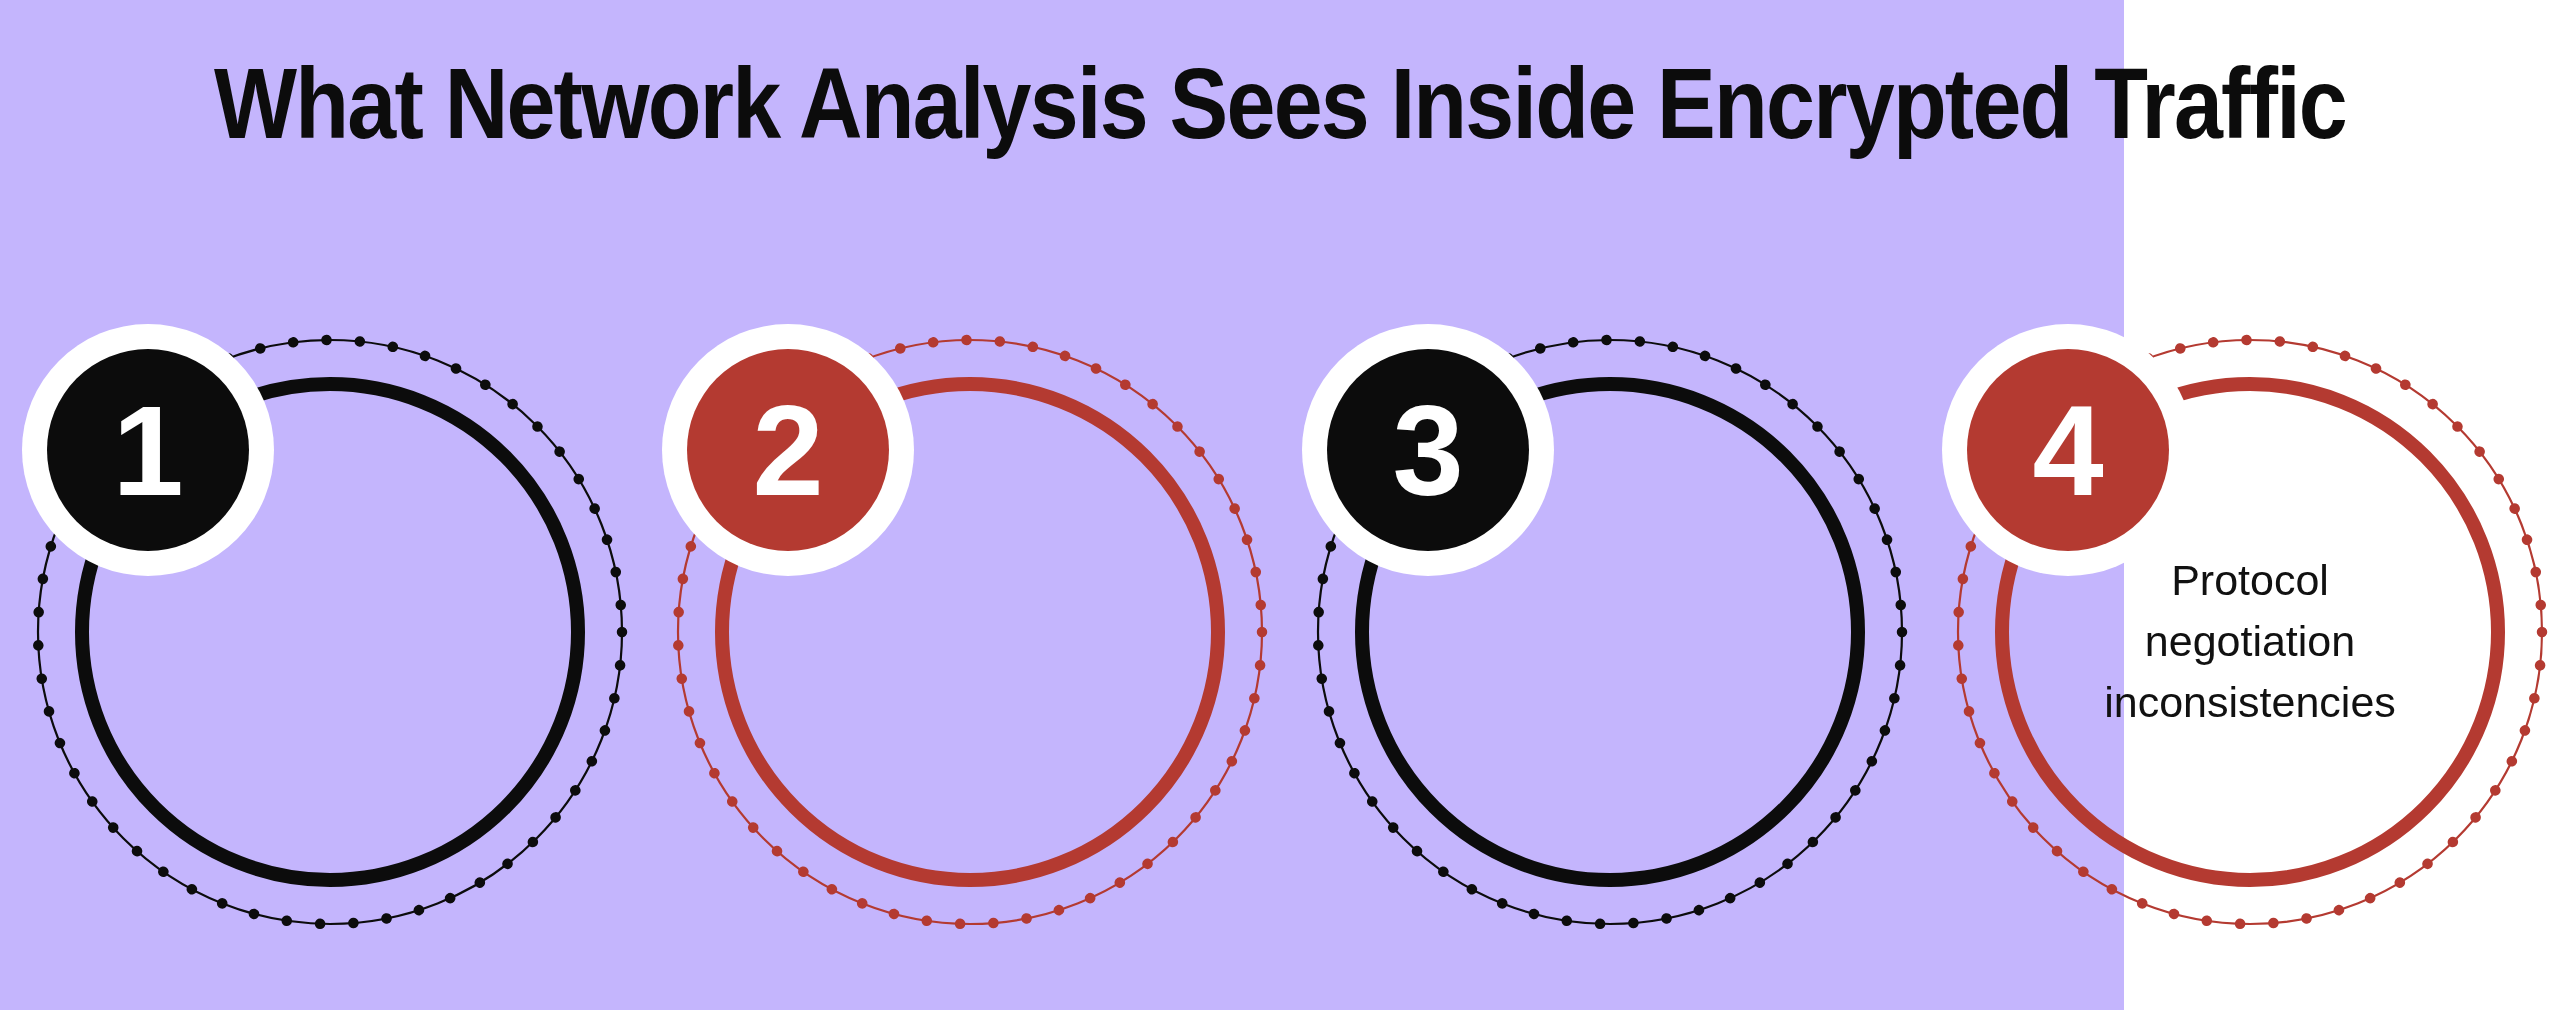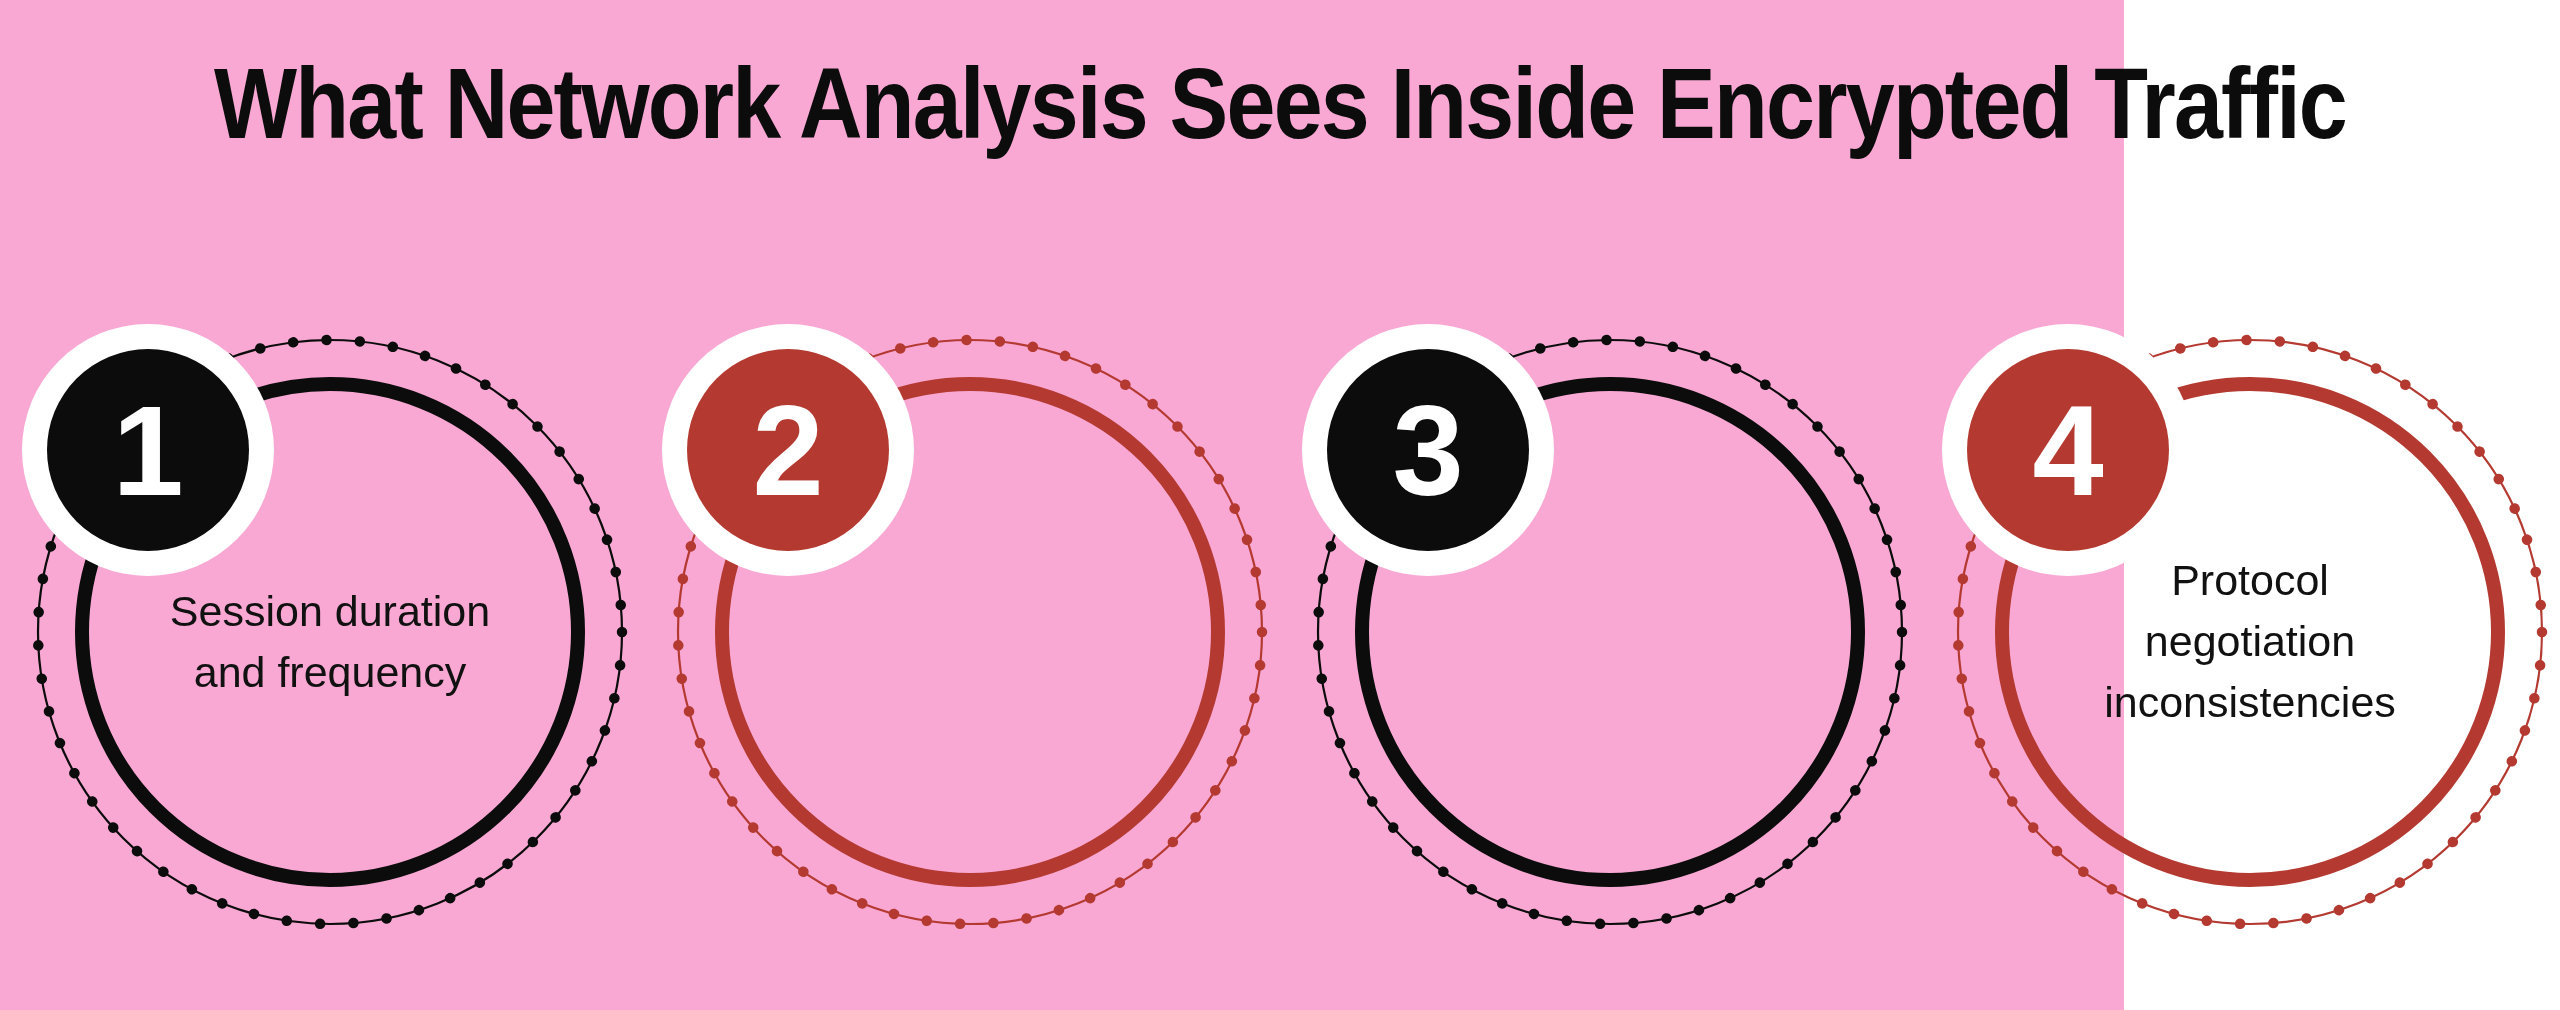--- a/index.html
+++ b/index.html
@@ -8,21 +8,21 @@
     width: 2560px;
     height: 1010px;
     background: #ffffff;
     overflow: hidden;
     font-family: "Liberation Sans", sans-serif;
   }
   .page {
     position: relative;
     width: 2124px;
     height: 1010px;
-    background: #f9a8d4;
+    background: #c4b5fd;
   }
   h1.title {
     margin: 0;
     position: absolute;
     top: 48px;
     left: 0;
     width: 2560px;
     text-align: center;
     font-size: 100px;
     font-weight: 700;
@@ -110,22 +110,20 @@
 
     <div class="step" style="color: rgb(12, 12, 12);">
       <svg viewBox="0 0 640 680" width="640" height="680">
         <circle class="ring-thin" cx="330" cy="335" r="292"></circle>
         <circle class="ring-dots" cx="330" cy="335" r="292"></circle>
         <circle class="ring-thick" cx="330" cy="335" r="248"></circle>
         <circle class="badge-halo" cx="148" cy="153" r="126"></circle>
         <circle class="badge-circle" cx="148" cy="153" r="101"></circle>
         <text class="badge-number" x="148" y="198">1</text>
       </svg>
-      <div class="step-label">Session duration
-and frequency</div>
     </div>
 
     <div class="step" style="color: rgb(180, 58, 49);">
       <svg viewBox="0 0 640 680" width="640" height="680">
         <circle class="ring-thin" cx="330" cy="335" r="292"></circle>
         <circle class="ring-dots" cx="330" cy="335" r="292"></circle>
         <circle class="ring-thick" cx="330" cy="335" r="248"></circle>
         <circle class="badge-halo" cx="148" cy="153" r="126"></circle>
         <circle class="badge-circle" cx="148" cy="153" r="101"></circle>
         <text class="badge-number" x="148" y="198">2</text>

